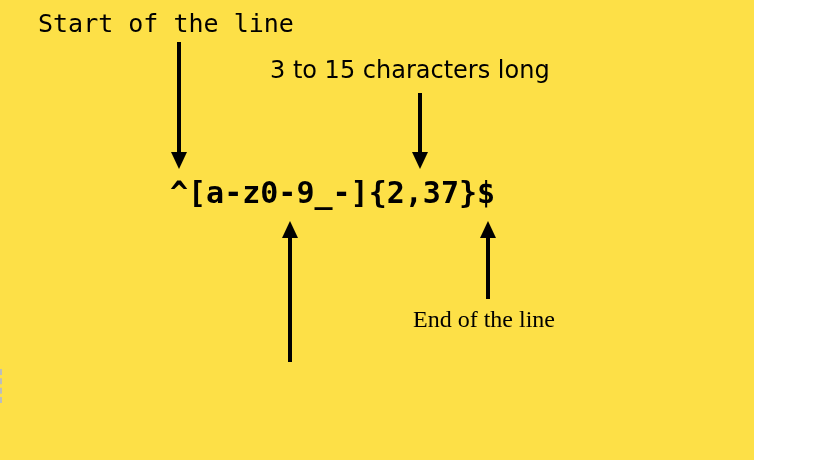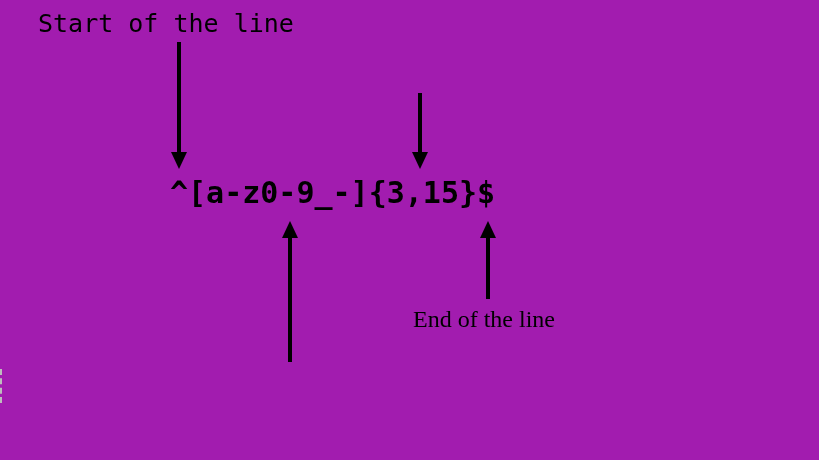--- a/index.html
+++ b/index.html
@@ -2,23 +2,23 @@
 <html><head>
 <meta charset="utf-8">
 <style>
   html, body {
     margin: 0;
     padding: 0;
     background: #ffffff;
   }
   .canvas {
     position: relative;
-    width: 819px;
+    width: 754px;
     height: 460px;
-    background: #a21caf;
+    background: #fde047;
     overflow: hidden;
     color: #000000;
   }
   .label {
     position: absolute;
     white-space: nowrap;
     line-height: 1;
     color: #000000;
   }
   .mono {
@@ -90,32 +90,33 @@
     border-left: 2px dashed #bdbdbd;
   }
 </style>
 </head>
 <body>
 
 <div class="canvas">
 
   <div class="label mono start-label">Start of the line</div>
 
+  <div class="label sans length-label">3 to 15 characters long</div>
 
   <div class="arrow down arrow-start">
     <div class="stem"></div>
     <div class="head"></div>
   </div>
 
   <div class="arrow down arrow-length">
     <div class="stem"></div>
     <div class="head"></div>
   </div>
 
-  <div class="regex regex-text">^[a-z0-9_-]{3,15}$</div>
+  <div class="regex regex-text">^[a-z0-9_-]{2,37}$</div>
 
   <div class="arrow up arrow-charset">
     <div class="stem"></div>
     <div class="head"></div>
   </div>
 
   <div class="arrow up arrow-end">
     <div class="stem"></div>
     <div class="head"></div>
   </div>

